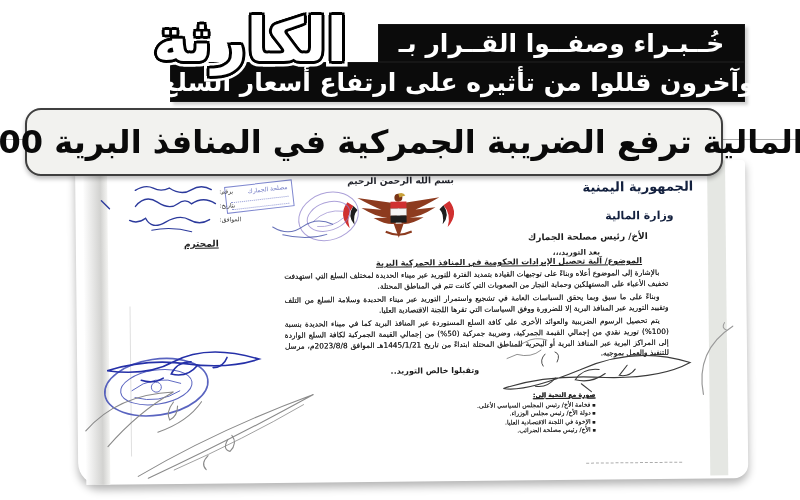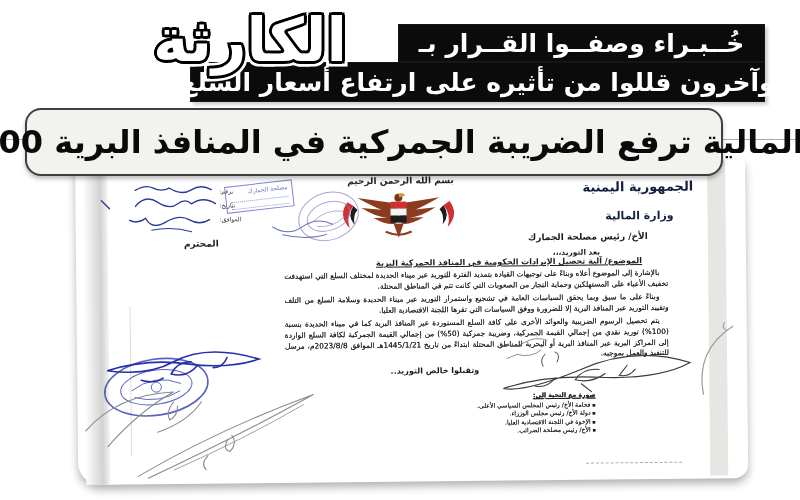--- a/index.html
+++ b/index.html
@@ -8,21 +8,20 @@
     background:#ffffff;
     font-family:"DejaVu Sans","Liberation Sans",sans-serif;
     direction:rtl;
   }
   
   .banner-black{
     position:absolute;background:#0b0b0b;color:#fff;
     display:flex;align-items:center;justify-content:center;
     font-weight:700;white-space:nowrap;
     box-shadow:3px 3px 3px rgba(0,0,0,.18), inset 0 0 0 1px #161616;
-    margin-left:20px;
   }
   #banner1{left:378px;top:24px;width:367px;height:38px;font-size:25px;}
   #banner2{left:170px;top:62px;width:575px;height:40px;font-size:25px;z-index:2;justify-content:center;}
   #bigword{
     position:absolute;left:104px;top:-6px;width:292px;height:92px;z-index:5;
   }
   #bigword .layer{
     position:absolute;inset:0;display:flex;align-items:center;justify-content:center;
     font-size:60px;font-weight:700;white-space:nowrap;line-height:1;
   }
@@ -161,21 +160,21 @@
   <div class="abs" style="left:185px;top:52px;">
     <svg width="80" height="26" viewBox="0 0 80 26">
       <g stroke="#4350a8" stroke-width="1" fill="none" stroke-linecap="round" opacity=".8">
         <path d="M72 8 q-16 -8 -30 2 t-30 0"></path>
         <path d="M66 18 q-20 6 -44 0"></path>
       </g>
     </svg>
   </div>
 
   <div class="abs addressee" style="right:98px;top:70px;">الأخ/ رئيس مصلحة الجمارك</div>
-  <div class="abs respected" style="left:108px;top:73px;">المحترم</div>
+  <div class="abs respected" style="left:108px;top:73px;text-decoration:underline;">المحترم</div>
   <div class="abs greeting" style="right:146px;top:86px;">بعد التوريد،،،</div>
   <div class="abs subject" style="right:104px;top:95px;">الموضوع/ آلية تحصيل الإيرادات الحكومية في المنافذ الجمركية البرية</div>
 
   <div class="abs bodytext" style="right:78px;top:107px;">
     <p>بالإشارة إلى الموضوع أعلاه وبناءً على توجيهات القيادة بتمديد الفترة للتوريد عبر ميناء الحديدة لمختلف السلع التي استهدفت تخفيف الأعباء على المستهلكين وحماية التجار من الصعوبات التي كانت تتم في المناطق المحتلة.</p>
     <p>وبناءً على ما سبق وبما يحقق السياسات العامة في تشجيع واستمرار التوريد عبر ميناء الحديدة وسلامة السلع من التلف وتقييد التوريد عبر المنافذ البرية إلا للضرورة ووفق السياسات التي تقرها اللجنة الاقتصادية العليا.</p>
     <p>يتم تحصيل الرسوم الضريبية والعوائد الأخرى على كافة السلع المستوردة عبر المنافذ البرية كما في ميناء الحديدة بنسبة (100%) توريد نقدي من إجمالي القيمة الجمركية، وضريبة جمركية (50%) من إجمالي القيمة الجمركية لكافة السلع الواردة إلى المراكز البرية عبر المنافذ البرية أو البحرية للمناطق المحتلة ابتداءً من تاريخ 1445/1/21هـ الموافق 2023/8/8م، مرسل للتنفيذ والعمل بموجبه.</p>
   </div>
 
   <div class="abs closing" style="right:268px;top:203px;">وتقبلوا خالص التوريد..</div>

